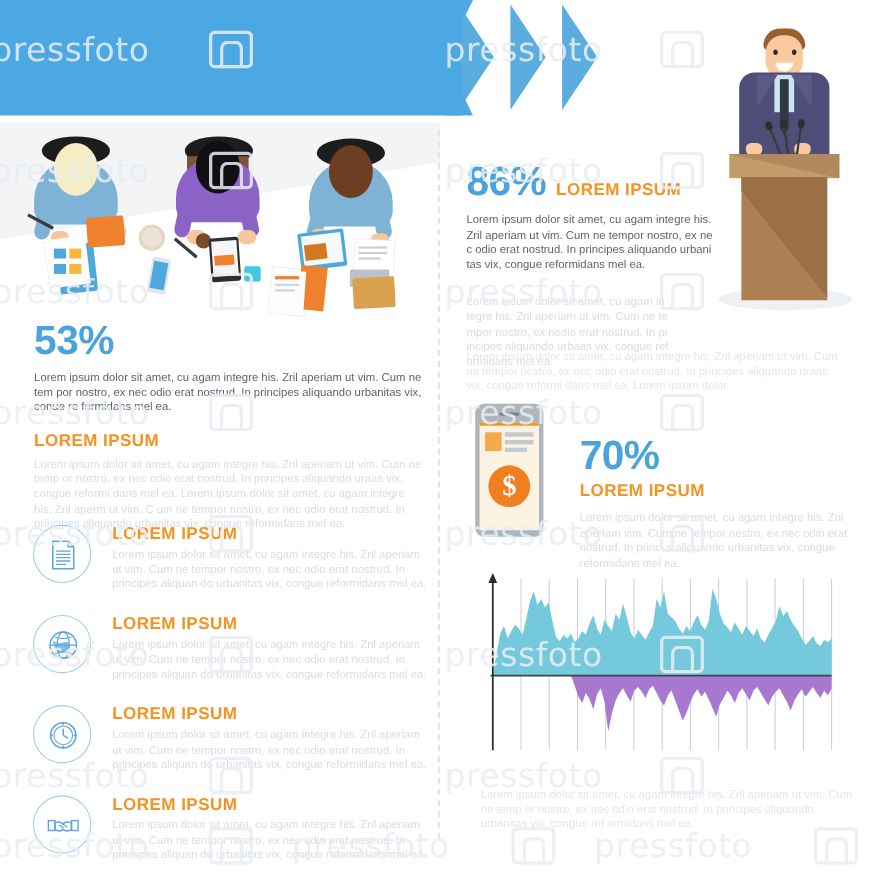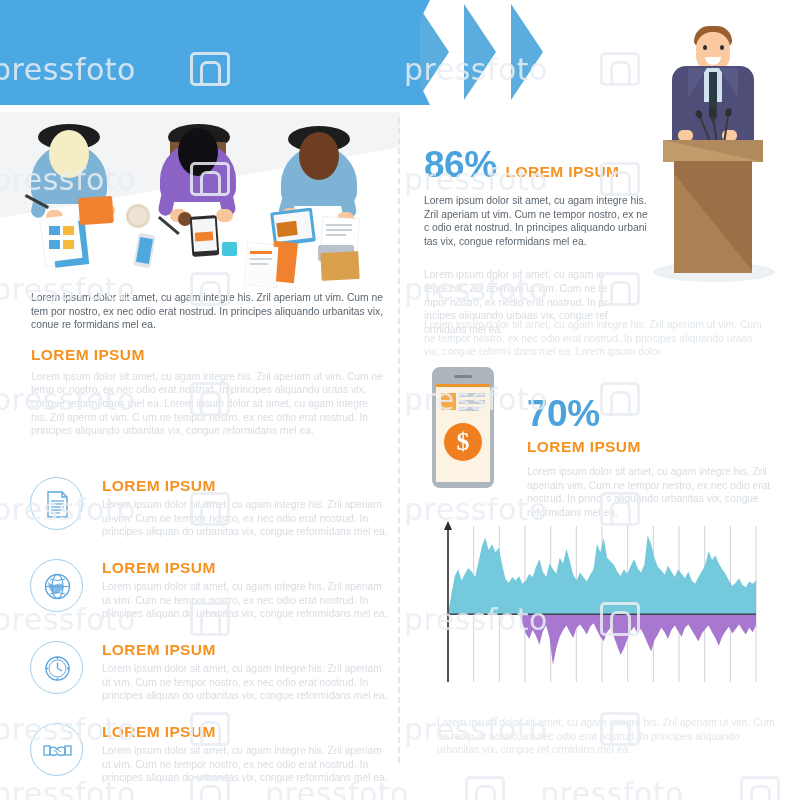--- a/index.html
+++ b/index.html
@@ -14,21 +14,20 @@
     position: relative;
     width: 800px; height: 800px;
     background: #ffffff;
   }
 
   
   .wm-layer {
     position: absolute; inset: 0;
     pointer-events: none; z-index: 50;
     overflow: hidden;
-    margin-top: 24px;
   }
   .wm {
     position: absolute;
     color: #e9eef3;
     font-family: "DejaVu Sans", sans-serif;
     font-size: 30px;
     font-weight: 400;
     letter-spacing: 0.5px;
     opacity: 0.85;
     white-space: nowrap;
@@ -459,20 +458,21 @@
     <div class="blk86-head">
       <span class="pct">86%</span>
       <span class="lbl-orange">LOREM IPSUM</span>
     </div>
     <div class="body-dark">Lorem ipsum dolor sit amet, cu agam integre his. Zril aperiam ut vim. Cum ne tempor nostro, ex ne c odio erat nostrud. In principes aliquando urbani tas vix, congue reformidans mel ea.</div>
     <div class="body-faint">Lorem ipsum dolor sit amet, cu agam in tegre his. Zril aperiam ut vim. Cum ne te mpor nostro, ex nedio erat nostrud. In pr incipes aliquando urbaas vix, congue ref ormidans mel ea.</div>
   </div>
   <div class="blk86-wide body-faint2">Lorem ipsum dolor sit amet, cu agam integre his. Zril aperiam ut vim. Cum ne tempor nostro, ex nec odio erat nostrud. In principes aliquando uraas vix, congue reformi dans mel ea.  Lorem ipsum dolor.</div>
 
   <div class="blk53">
+    <div class="pct">53%</div>
     <div class="body-dark">Lorem ipsum dolor sit amet, cu agam integre his. Zril aperiam ut vim. Cum ne tem por nostro, ex nec odio erat nostrud. In principes aliquando urbanitas vix, conue re formidans mel ea.</div>
     <span class="lbl-orange">LOREM IPSUM</span>
     <div class="body-faint">Lorem ipsum dolor sit amet, cu agam integre his. Zril aperiam ut vim. Cum ne temp or nostro, ex nec odio erat nostrud. In principes aliquando uraas vix, congue reformi dans mel ea.  Lorem ipsum dolor sit amet, cu agam integre his. Zril aperm ut vim. C um ne tempor nostro, ex nec odio erat nostrud. In principes aliquando urbanitas vix, congue reformidans mel ea.</div>
   </div>
 
   <div class="icon-list">
 
     <div class="icon-row">
       <div class="icon-circle">
         <svg width="31" height="31" viewBox="0 0 31 31">

